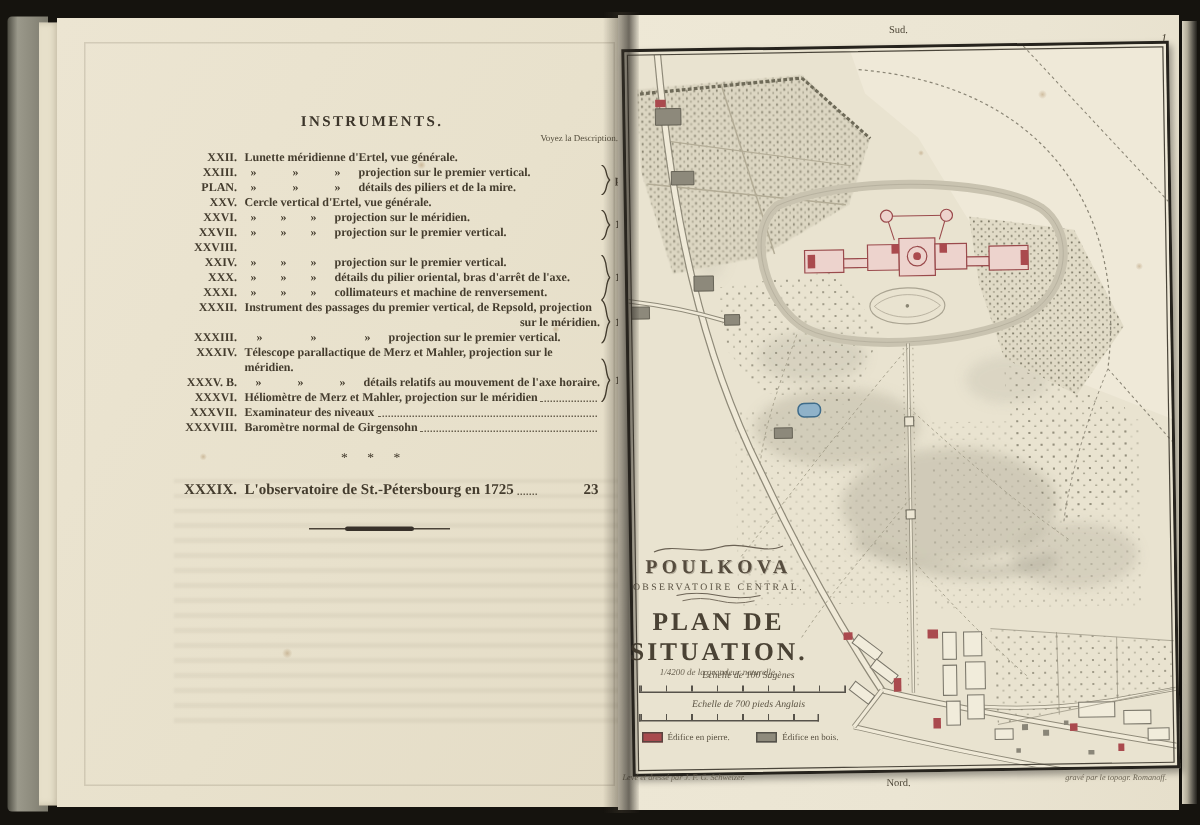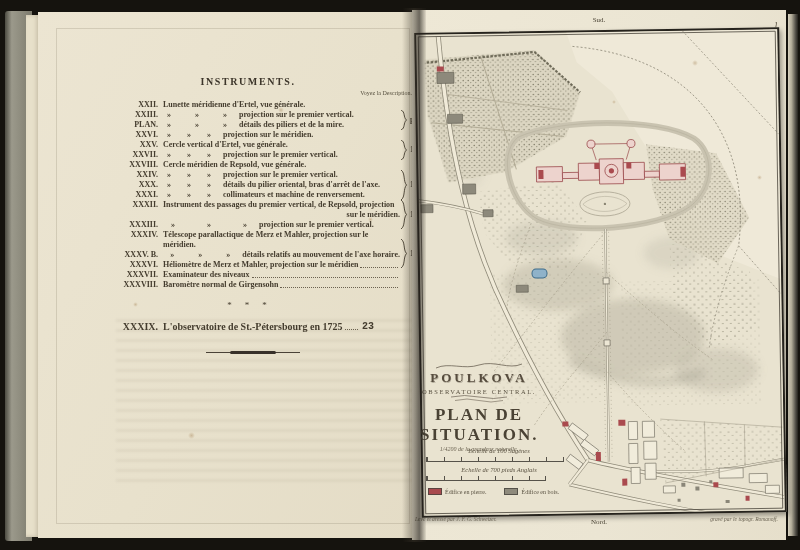--- a/index.html
+++ b/index.html
@@ -34,21 +34,21 @@
     font-size:10px;font-weight:bold;letter-spacing:1.6px;color:#3c352a;font-family:Liberation Serif, serif;}
   .col-header{position:absolute;right:6px;top:78px;font-size:6px;color:#57503f;}
   .rows{position:absolute;left:70px;top:88px;width:318px;font-size:8px;line-height:10px;
     font-weight:bold;color:#443c2e;}
   .row{display:flex;min-height:10px;}
   .row .num{width:50px;text-align:right;padding-right:5px;flex:none;}
   .row .body{flex:1;margin-right:26px;}
   .row.leader .body{flex:none;margin-right:0;}
   .row.leader .dots{flex:1;border-bottom:1px dotted #6b6250;margin:0 2px 2px 2px;height:7px;}
   .row.leader .pg{width:26px;text-align:right;flex:none;}
-  .row.short .pg{width:64px;text-align:left;padding-left:2px;font-family:Liberation Mono, monospace;}
+  .row.short .pg{width:64px;text-align:center;padding-left:2px;}
   .row.wrap2 .body{text-align:left;text-align-last:right;}
   .brace{position:absolute;left:292px;display:flex;align-items:center;}
   .brace svg{flex:none;}
   .blabel{font-size:7.5px;font-weight:bold;margin-left:3px;white-space:nowrap;color:#443c2e;}
   .sep-stars{position:absolute;left:50px;top:288px;width:320px;text-align:center;
     font-size:9px;letter-spacing:2px;color:#443c2e;}
   .row-last{position:absolute;left:70px;top:310px;width:318px;font-size:10px;line-height:10px;font-weight:bold;color:#443c2e;}
   .rule{position:absolute;left:168px;top:340px;width:94px;height:1px;background:#4a4237;}
   .rule::after{content:"";position:absolute;left:26%;right:26%;top:-1px;height:3px;background:#38312a;border-radius:2px;}
   .ghost{position:absolute;left:78px;top:300px;width:300px;height:170px;opacity:.5;
@@ -103,34 +103,33 @@
       </div>
     <div class="row">
         <span class="num">XXIII.</span>
         <span class="body"> »   »   »  projection sur le premier vertical.</span>
       </div>
     <div class="row">
         <span class="num">PLAN.</span>
         <span class="body"> »   »   »  détails des piliers et de la mire.</span>
       </div>
     <div class="row">
+        <span class="num">XXV.</span>
+        <span class="body">Cercle vertical d'Ertel, vue générale.</span>
+      </div>
+    <div class="row">
         <span class="num">XXVI.</span>
         <span class="body"> »  »  »  projection sur le méridien.</span>
       </div>
     <div class="row">
-        <span class="num">XXV.</span>
-        <span class="body">Cercle vertical d'Ertel, vue générale.</span>
-      </div>
-    <div class="row">
         <span class="num">XXVII.</span>
         <span class="body"> »  »  »  projection sur le premier vertical.</span>
       </div>
     <div class="row">
         <span class="num">XXVIII.</span>
-        <span class="body">Cercle méridien de Repsold, vue générale.</span>
       </div>
     <div class="row">
         <span class="num">XXIV.</span>
         <span class="body"> »  »  »  projection sur le premier vertical.</span>
       </div>
     <div class="row">
         <span class="num">XXX.</span>
         <span class="body"> »  »  »  détails du pilier oriental, bras d'arrêt de l'axe.</span>
       </div>
     <div class="row">

